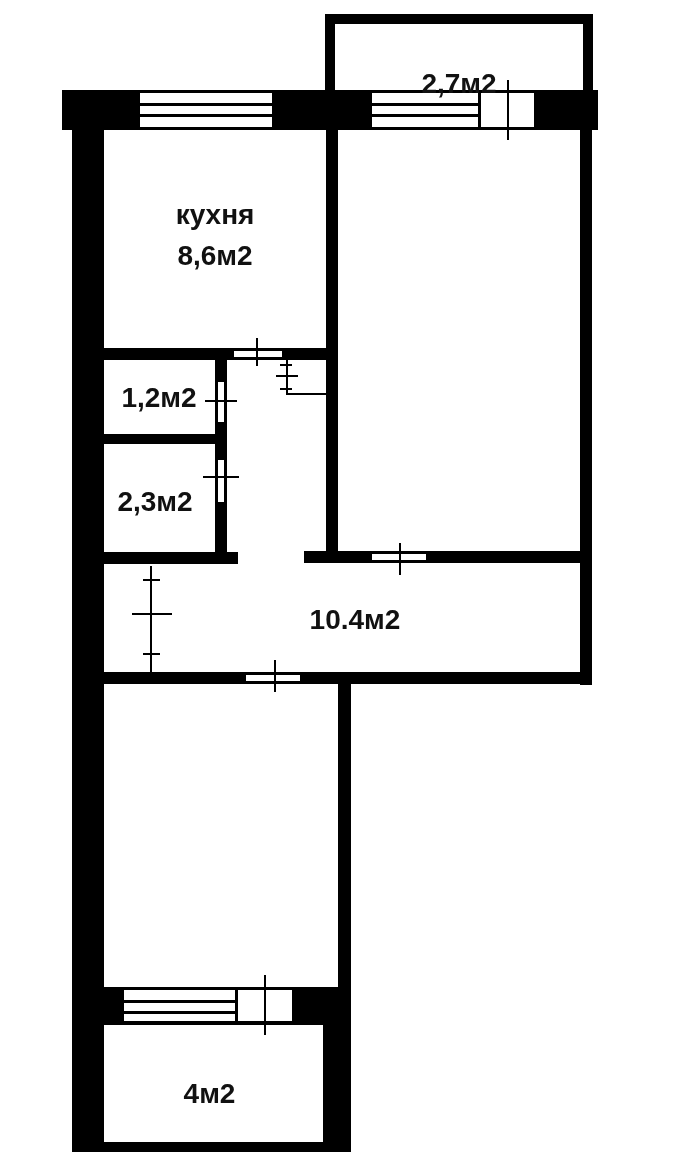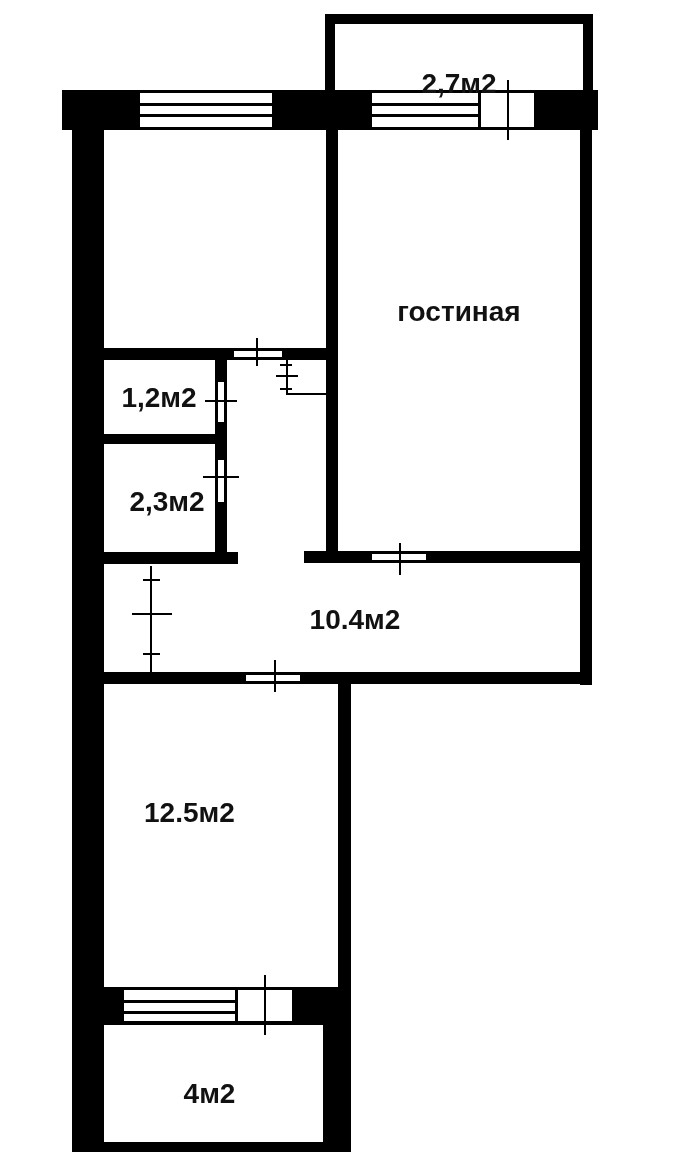--- a/index.html
+++ b/index.html
@@ -82,39 +82,39 @@
 
   <div class="w" style="left:72px;top:1020px;width:24px;height:130px;"></div>
   <div class="w" style="left:323px;top:1020px;width:28px;height:130px;"></div>
   <div class="w" style="left:72px;top:1142px;width:279px;height:10px;"></div>
 
   <div class="label" style="left:335px;top:32px;width:248px;margin-top:32px;">
     <div>2,7м2</div>
   </div>
 
   <div class="label" style="left:104px;top:195px;width:222px;">
+    <div>кухня</div>
+    <div>8,6м2</div>
   </div>
 
   <div class="label" style="left:338px;top:292px;width:242px;">
-    <div>гостиная</div>
   </div>
 
   <div class="label" style="left:104px;top:378px;width:110px;">
     <div>1,2м2</div>
   </div>
 
-  <div class="label" style="left:116px;top:482px;width:102px;">
+  <div class="label" style="left:104px;top:482px;width:102px;">
     <div>2,3м2</div>
   </div>
 
   <div class="label" style="left:250px;top:600px;width:210px;">
     <div>10.4м2</div>
   </div>
 
   <div class="label" style="left:144px;top:793px;width:160px;text-align:left;">
-    <div>12.5м2</div>
   </div>
 
   <div class="label" style="left:96px;top:1060px;width:227px;margin-top:14px;">
     <div>4м2</div>
   </div>
 
 </div>
 
 </body></html>

